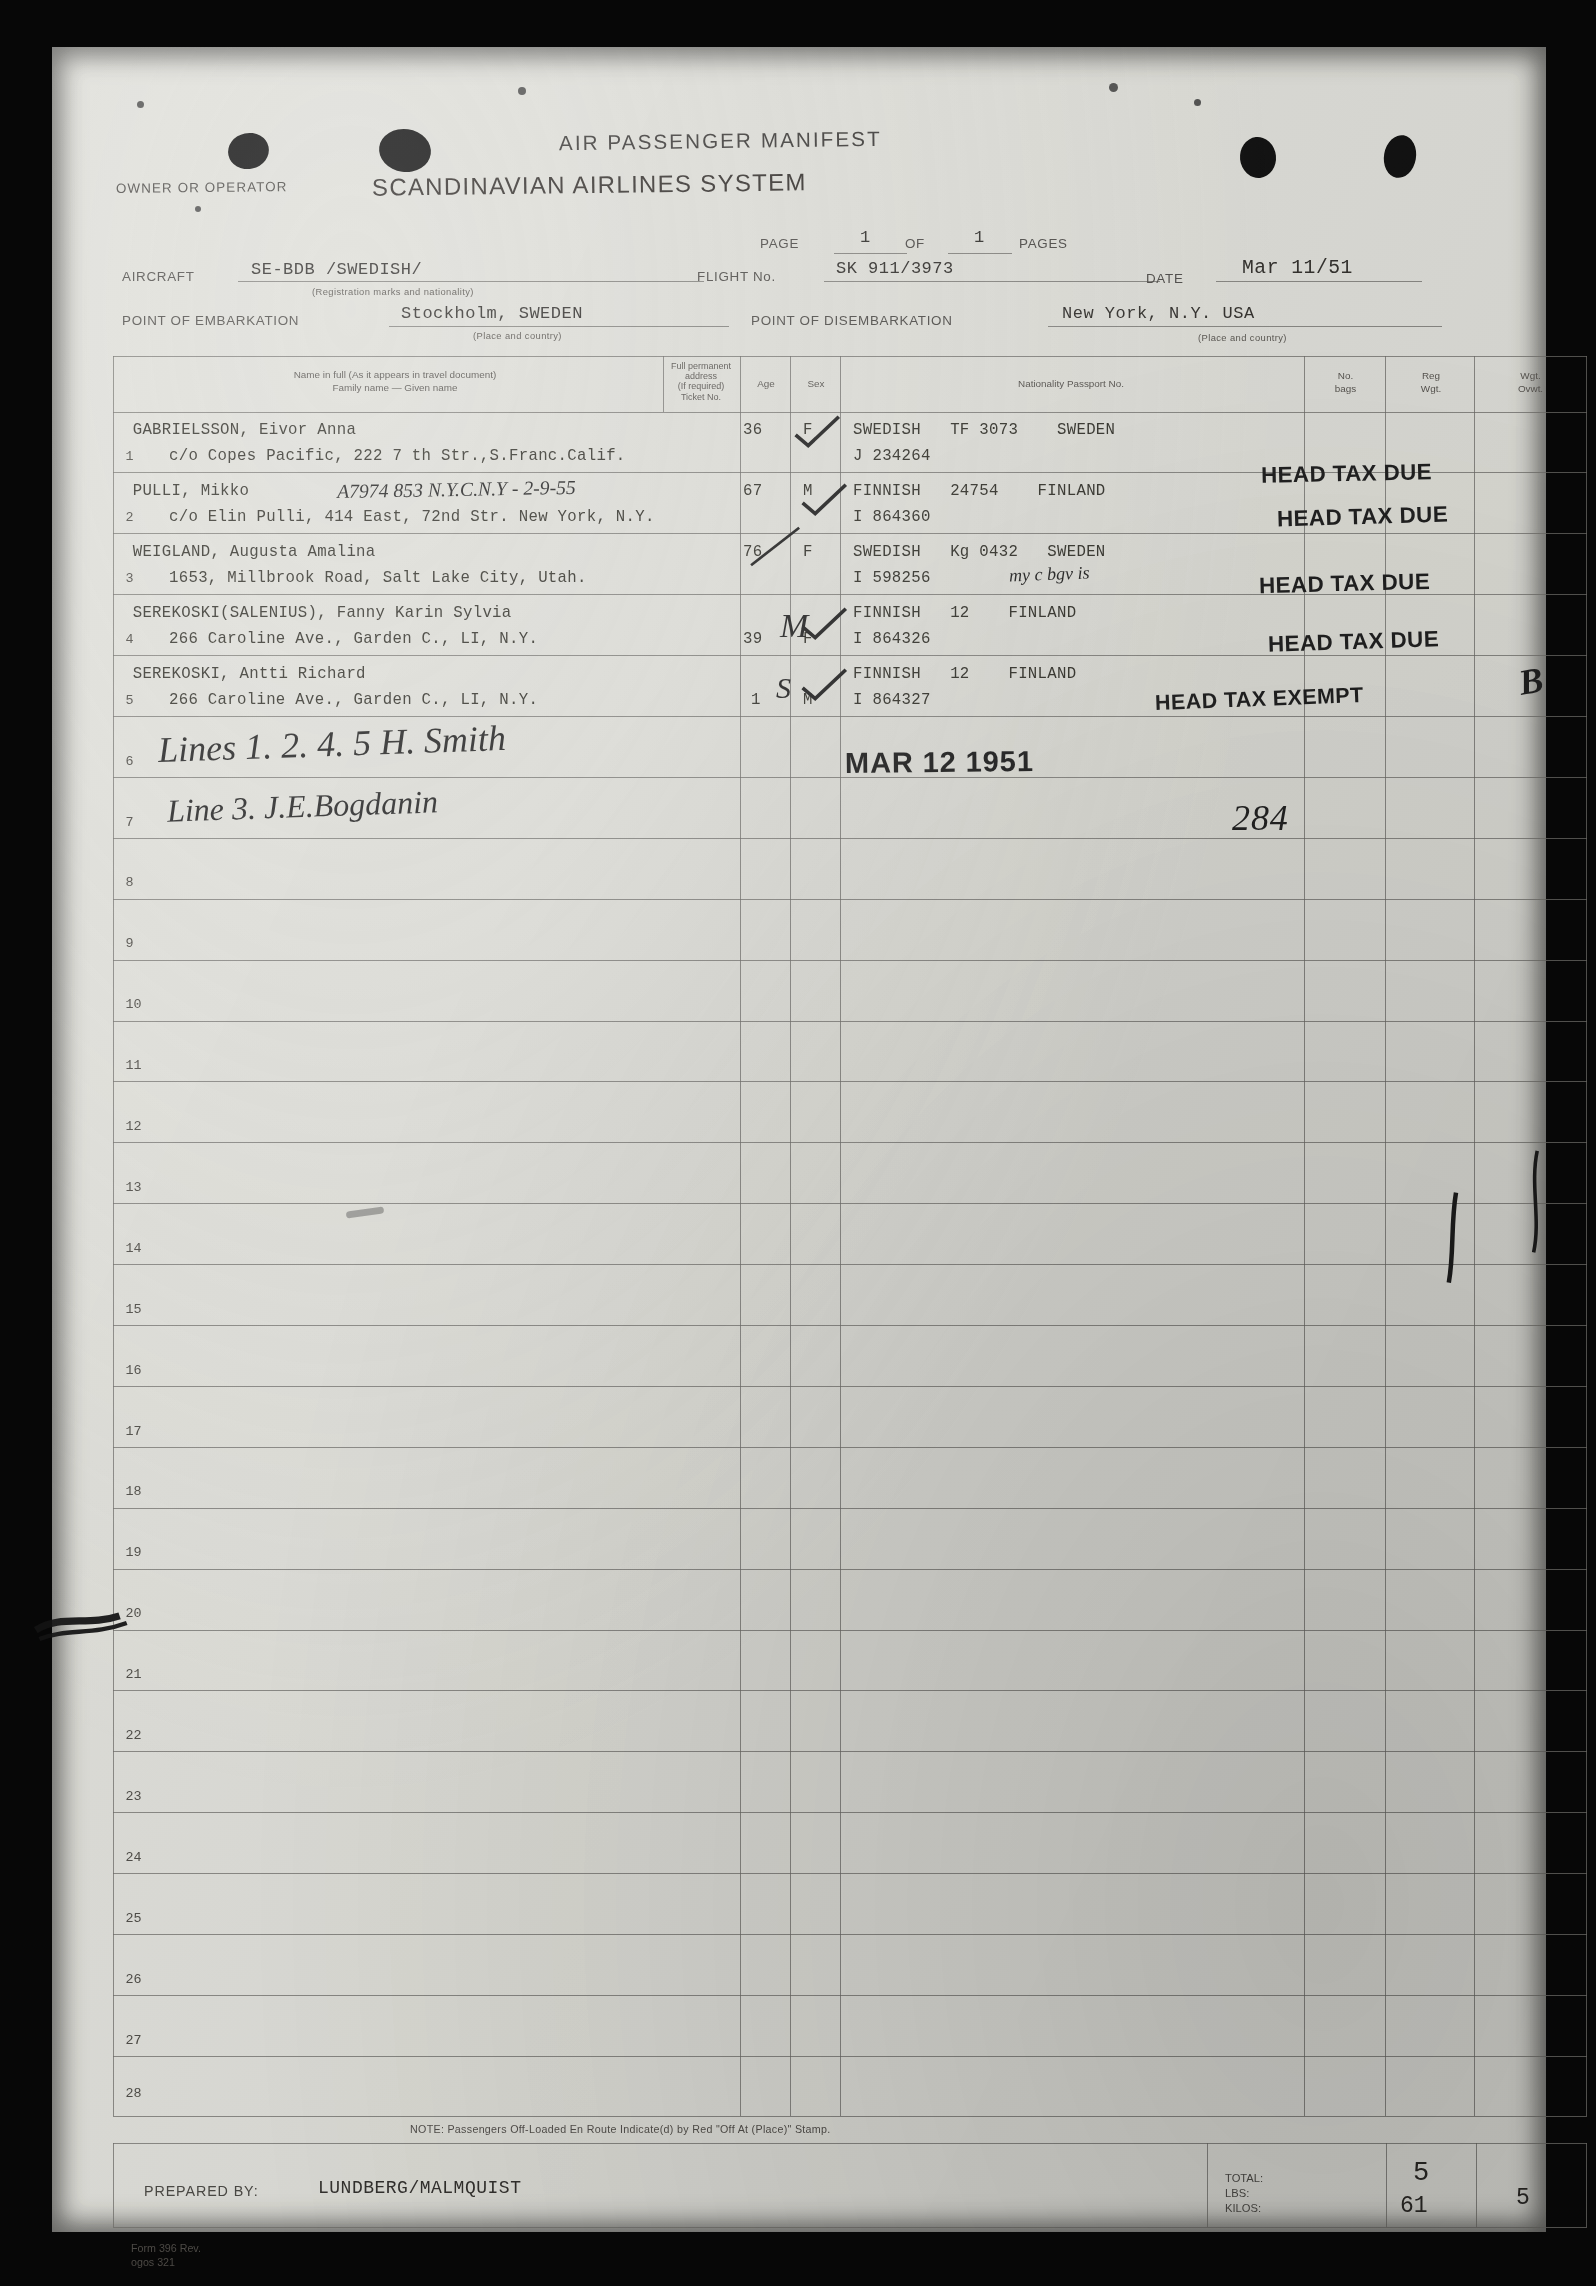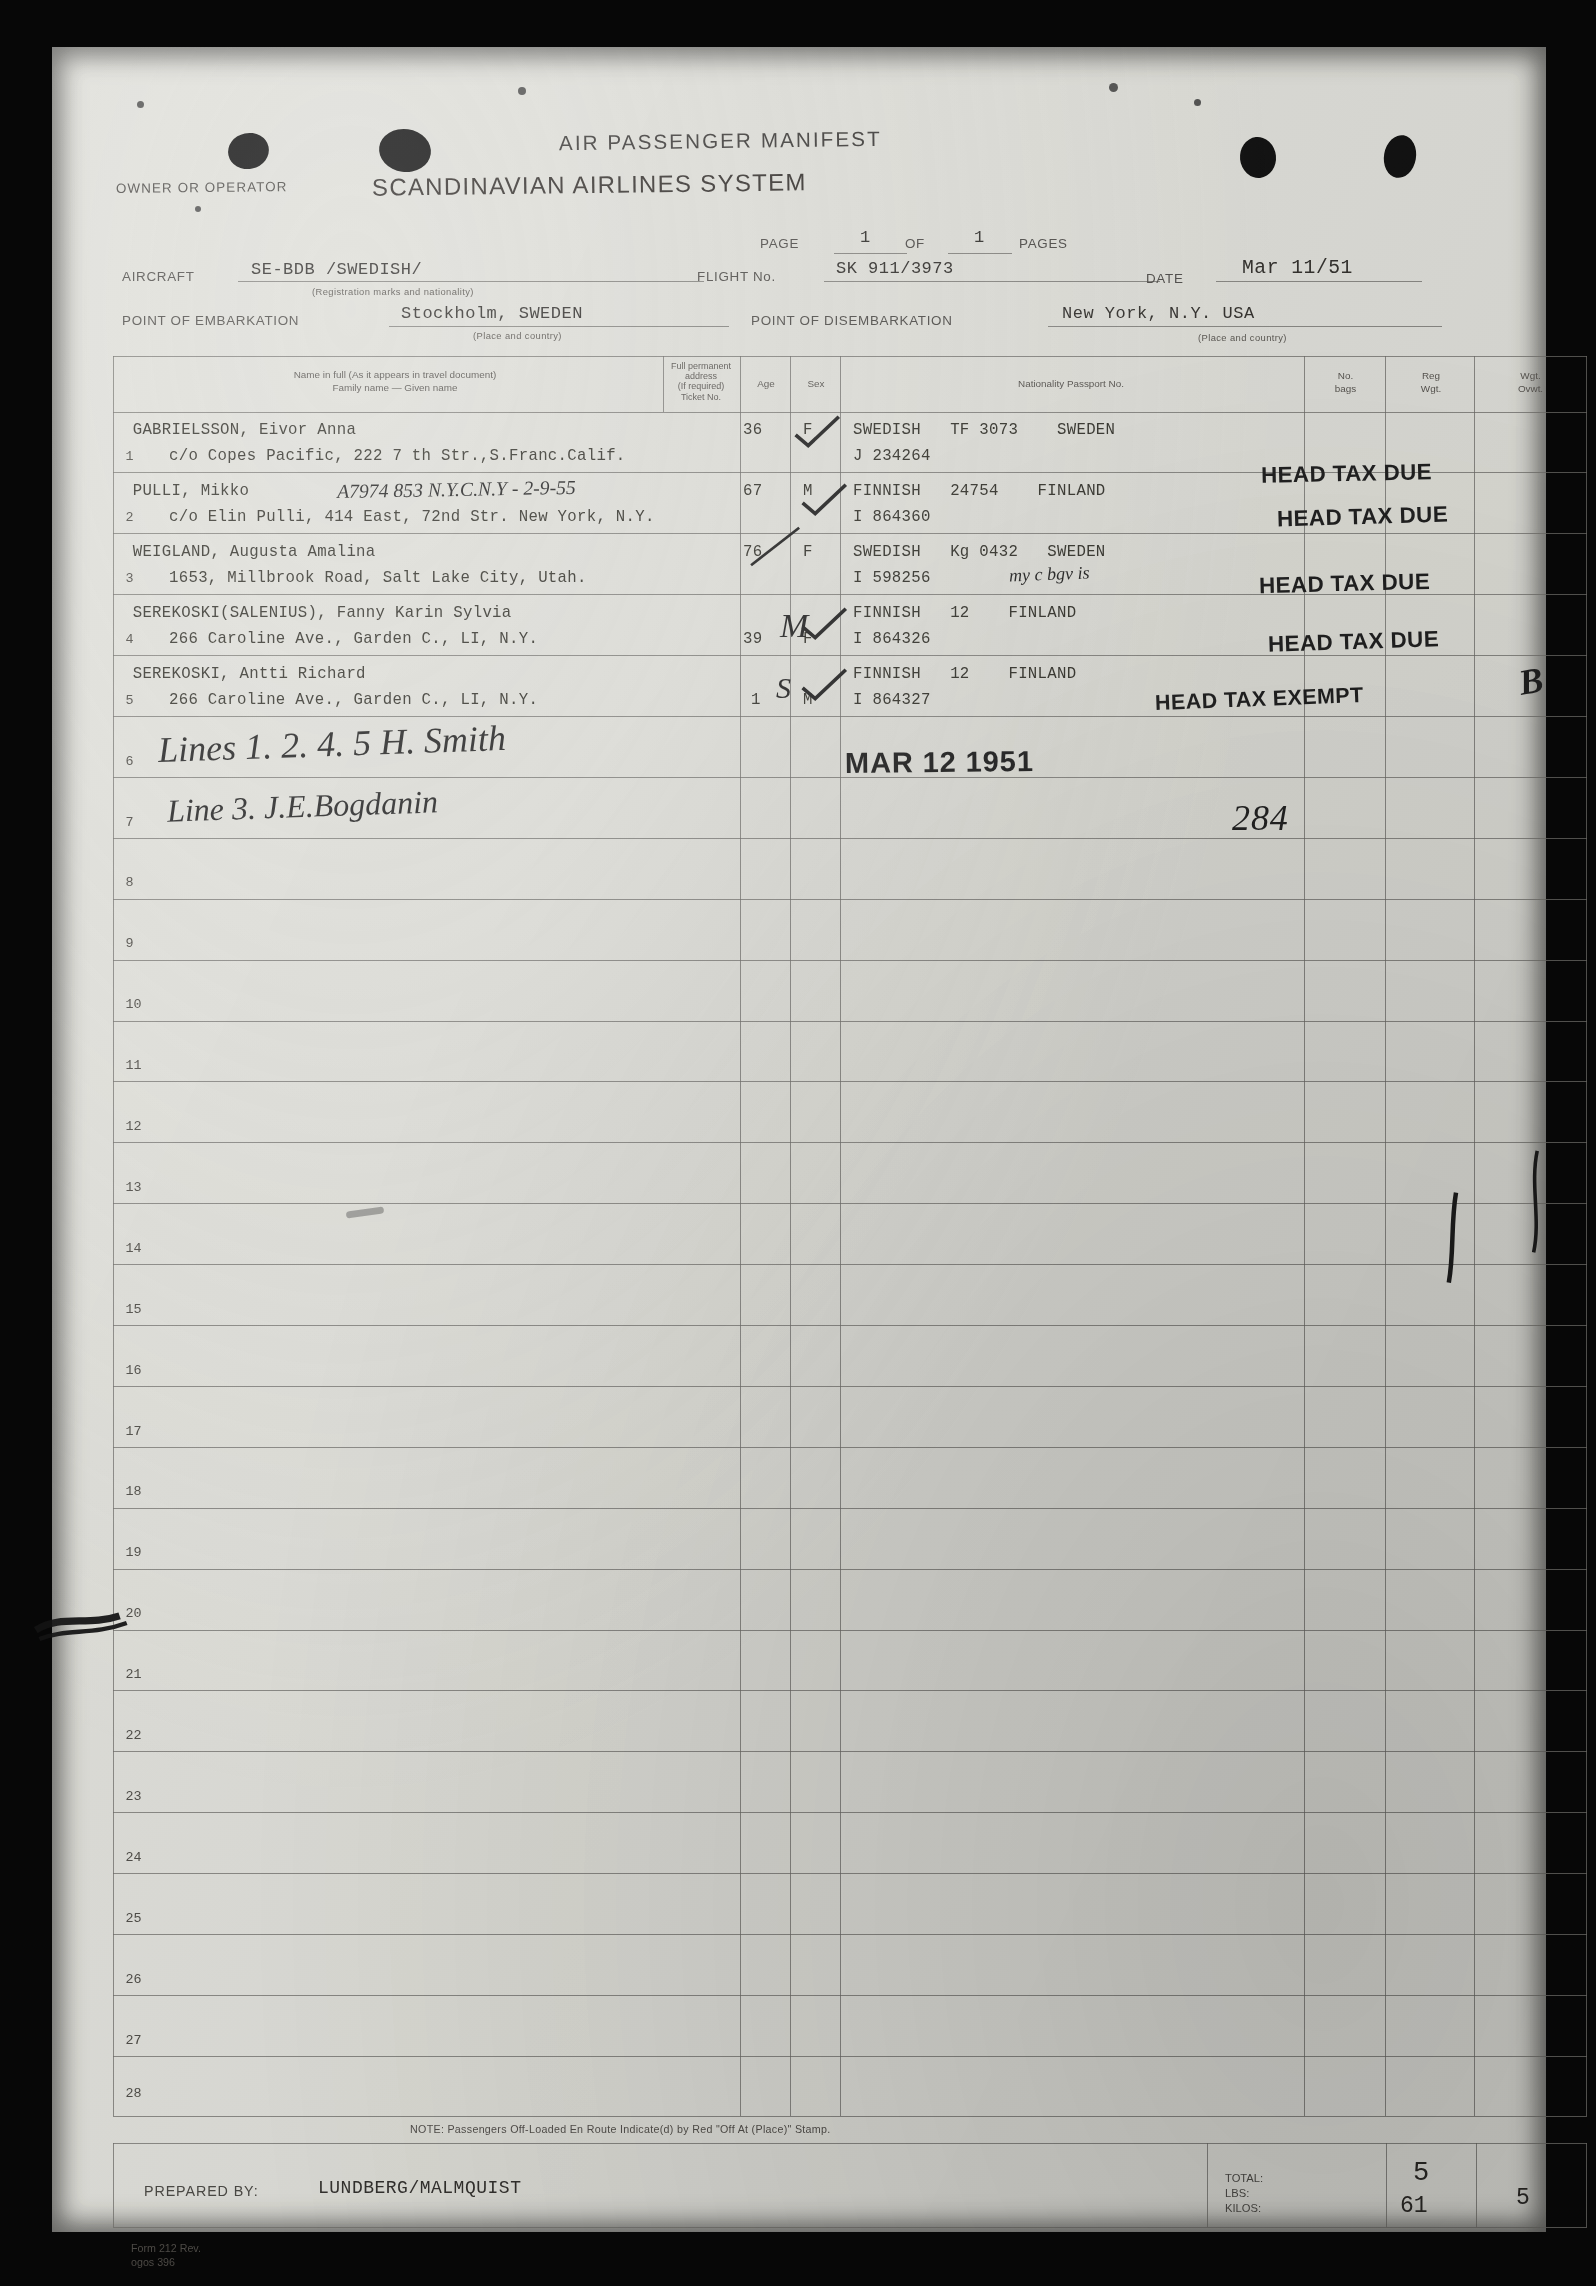--- a/index.html
+++ b/index.html
@@ -325,22 +325,22 @@
     <div class="totlbl">
       <div>TOTAL:</div>
       <div>LBS:</div>
       <div>KILOS:</div>
     </div>
     <div class="totval" style="left:1361px;top:2111px;font-size:27px;">5</div>
     <div class="totval" style="left:1348px;top:2146px;font-size:23px;">61</div>
     <div class="totval" style="left:1464px;top:2138px;font-size:23px;">5</div>
 
     <div class="formno">
-      <div>Form 212 Rev.</div>
-      <div>ogos 396</div>
+      <div>Form 396 Rev.</div>
+      <div>ogos 321</div>
     </div>
 
     <svg style="position:absolute;left:1469px;top:1102px;" width="36" height="107" viewBox="0 0 40 120">
       <path d="M18 2 C10 40 22 78 14 116" stroke="#1a1a1a" stroke-width="4" fill="none"></path>
     </svg>
   </div>
 </div>
 
 
 </body></html>

